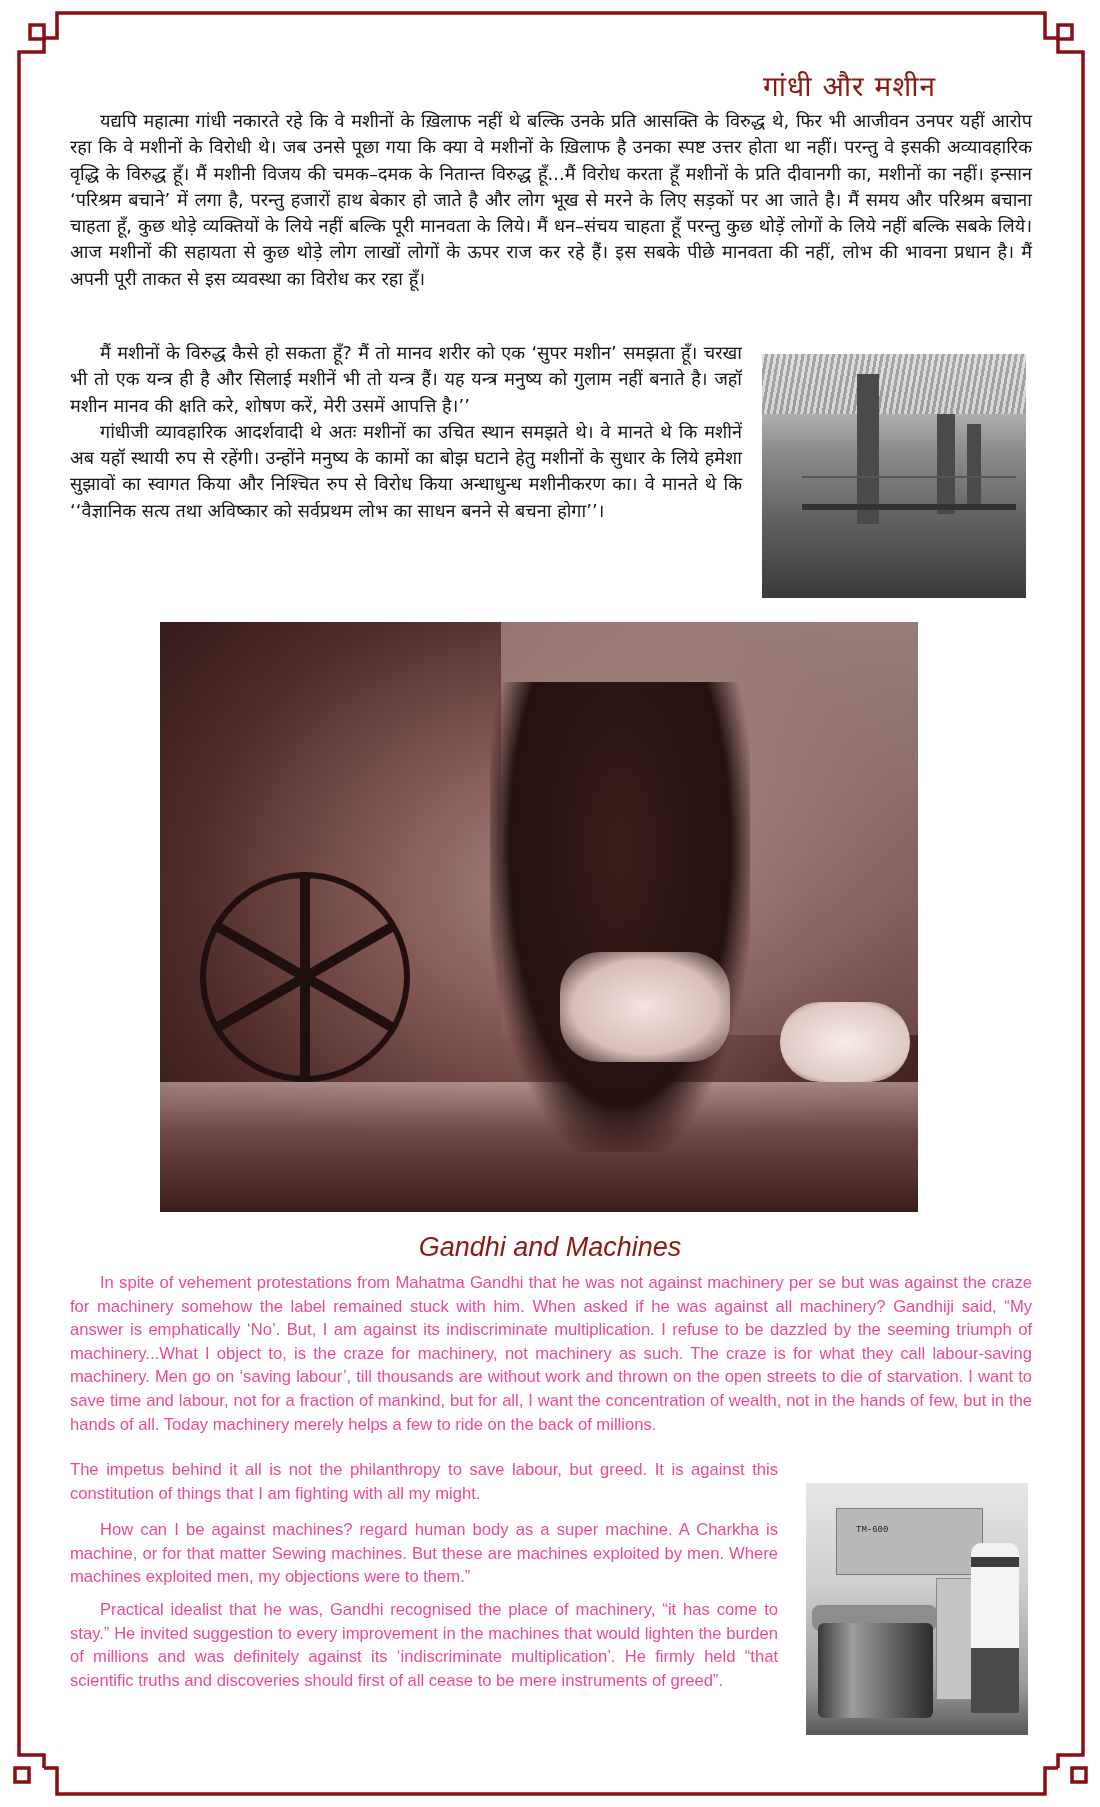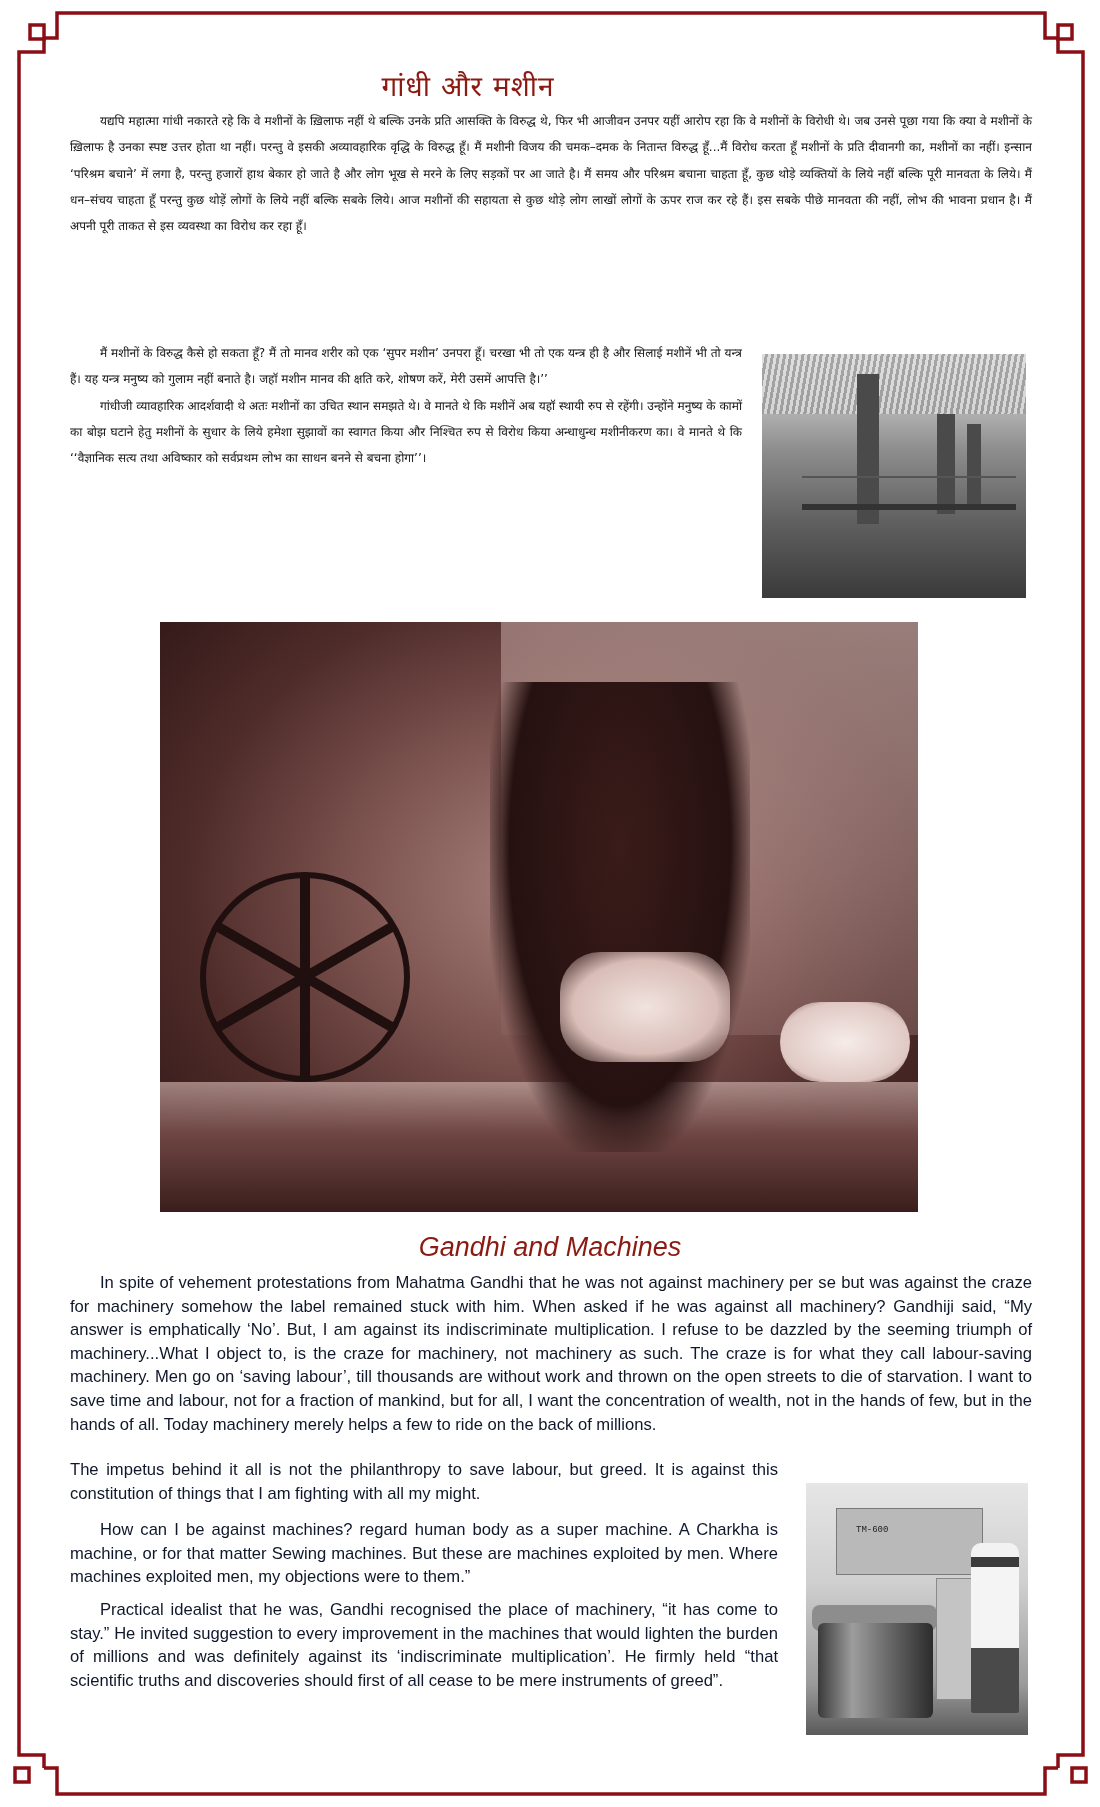--- a/index.html
+++ b/index.html
@@ -1,22 +1,22 @@
 <!DOCTYPE html>
 <html><head>
   <meta charset="utf-8">
   <style>
     html, body { margin: 0; padding: 0; background: #ffffff; }
     body { width: 1100px; height: 1807px; position: relative; overflow: hidden;
            font-family: "Liberation Sans", "DejaVu Sans", sans-serif; color: #111; }
     .frame { position: absolute; left: 0; top: 0; width: 1100px; height: 1807px; pointer-events: none; }
-    .hi-title { position: absolute; left: 0; width: 936px; top: 66px; text-align: center;
+    .hi-title { position: absolute; left: 0; width: 936px; top: 66px; text-align: right;
                 font-family: "DejaVu Sans", sans-serif; font-size: 28px; color: #8b1a12; letter-spacing: 1px; }
     .hi-body { position: absolute; left: 70px; width: 830px; font-family: "DejaVu Sans", sans-serif;
-               font-size: 12px; line-height: 26.3px; text-align: justify; color: #151515; }
+               font-size: 18px; line-height: 26.3px; text-align: justify; color: #151515; }
     .hi-body p { margin: 0; text-indent: 30px; }
     .hi-full { top: 108px; width: 962px; }
     .hi-left { top: 340px; width: 672px; }
     .photo-factory { position: absolute; left: 762px; top: 354px; width: 264px; height: 244px;
                      background: linear-gradient(180deg,#e9e9e9 0%,#bdbdbd 18%,#8c8c8c 40%,#5e5e5e 70%,#3a3a3a 100%);
                      overflow: hidden; }
     .photo-factory .roof { position:absolute; left:0; top:0; right:0; height:60px;
                      background: repeating-linear-gradient(100deg,#dcdcdc 0 3px,#9a9a9a 3px 6px); opacity:.85;}
     .photo-factory .col { position:absolute; background:#4a4a4a; }
     .photo-factory .deck { position:absolute; left:40px; right:10px; top:150px; height:6px; background:#333; }
@@ -35,21 +35,21 @@
     .photo-gandhi .wheel { position:absolute; left:40px; top:250px; width:210px; height:210px; border-radius:50%;
                     border: 6px solid #1f0f0e; box-sizing:border-box; }
     .photo-gandhi .wheel::before, .photo-gandhi .wheel::after { content:""; position:absolute; left:50%; top:-4px; bottom:-4px; width:10px; margin-left:-5px; background:#1f0f0e; }
     .photo-gandhi .wheel::after { transform: rotate(60deg); }
     .photo-gandhi .spoke2 { position:absolute; left:140px; top:250px; width:10px; height:210px; background:#1f0f0e; transform: rotate(-60deg); }
     .photo-gandhi .bed { position:absolute; left:0; right:0; bottom:0; height:130px;
                     background: linear-gradient(180deg, rgba(200,170,165,.7) 0%, #6e4643 40%, #3a1e1c 100%); }
     .en-title { position: absolute; left: 0; width: 1100px; top: 1232px; text-align: center;
                 font-family: "Liberation Sans", sans-serif; font-size: 27px; color: #8b1a12; font-style: italic; }
     .en-body { position: absolute; left: 70px; font-family: "Liberation Sans", sans-serif;
-               font-size: 16.6px; line-height: 23.6px; text-align: justify; color: #0f172a; }
+               font-size: 16.6px; line-height: 23.6px; text-align: justify; color: #ec4899; }
     .en-body p { margin: 0 0 9px 0; text-indent: 30px; }
     .en-full { top: 1271px; width: 962px; }
     .en-full p { margin: 0; }
     .en-left { top: 1458px; width: 708px; }
     .en-left p.cont { text-indent: 0; margin-bottom: 13px; }
     .photo-mixer { position: absolute; left: 806px; top: 1483px; width: 222px; height: 252px;
                    background: linear-gradient(180deg,#e6e6e6 0%,#cfcfcf 40%,#9a9a9a 80%,#5a5a5a 100%); overflow:hidden; }
     .photo-mixer .head { position:absolute; left:30px; top:25px; width:145px; height:65px; background:#b9b9b9; border:1px solid #7a7a7a; }
     .photo-mixer .label { position:absolute; left:50px; top:42px; font-size:9px; color:#222; font-family:Liberation Mono, monospace; }
     .photo-mixer .tank { position:absolute; left:12px; top:140px; width:115px; height:95px; border-radius:6px;
@@ -80,21 +80,21 @@
   </g>
 </svg>
 
 <div class="hi-title">गांधी और मशीन</div>
 
 <div class="hi-body hi-full">
   <p>यद्यपि महात्मा गांधी नकारते रहे कि वे मशीनों के ख़िलाफ नहीं थे बल्कि उनके प्रति आसक्ति के विरुद्ध थे, फिर भी आजीवन उनपर यहीं आरोप रहा कि वे मशीनों के विरोधी थे। जब उनसे पूछा गया कि क्या वे मशीनों के ख़िलाफ है उनका स्पष्ट उत्तर होता था नहीं। परन्तु वे इसकी अव्यावहारिक वृद्धि के विरुद्ध हूँ। मैं मशीनी विजय की चमक–दमक के नितान्त विरुद्ध हूँ...मैं विरोध करता हूँ मशीनों के प्रति दीवानगी का, मशीनों का नहीं। इन्सान ‘परिश्रम बचाने’ में लगा है, परन्तु हजारों हाथ बेकार हो जाते है और लोग भूख से मरने के लिए सड़कों पर आ जाते है। मैं समय और परिश्रम बचाना चाहता हूँ, कुछ थोड़े व्यक्तियों के लिये नहीं बल्कि पूरी मानवता के लिये। मैं धन–संचय चाहता हूँ परन्तु कुछ थोड़ें लोगों के लिये नहीं बल्कि सबके लिये। आज मशीनों की सहायता से कुछ थोड़े लोग लाखों लोगों के ऊपर राज कर रहे हैं। इस सबके पीछे मानवता की नहीं, लोभ की भावना प्रधान है। मैं अपनी पूरी ताकत से इस व्यवस्था का विरोध कर रहा हूँ।</p>
 </div>
 
 <div class="hi-body hi-left">
-  <p>मैं मशीनों के विरुद्ध कैसे हो सकता हूँ? मैं तो मानव शरीर को एक ‘सुपर मशीन’ उनपरा हूँ। चरखा भी तो एक यन्त्र ही है और सिलाई मशीनें भी तो यन्त्र हैं। यह यन्त्र मनुष्य को गुलाम नहीं बनाते है। जहॉ मशीन मानव की क्षति करे, शोषण करें, मेरी उसमें आपत्ति है।’’</p>
+  <p>मैं मशीनों के विरुद्ध कैसे हो सकता हूँ? मैं तो मानव शरीर को एक ‘सुपर मशीन’ समझता हूँ। चरखा भी तो एक यन्त्र ही है और सिलाई मशीनें भी तो यन्त्र हैं। यह यन्त्र मनुष्य को गुलाम नहीं बनाते है। जहॉ मशीन मानव की क्षति करे, शोषण करें, मेरी उसमें आपत्ति है।’’</p>
   <p>गांधीजी व्यावहारिक आदर्शवादी थे अतः मशीनों का उचित स्थान समझते थे। वे मानते थे कि मशीनें अब यहॉ स्थायी रुप से रहेंगी। उन्होंने मनुष्य के कामों का बोझ घटाने हेतु मशीनों के सुधार के लिये हमेशा सुझावों का स्वागत किया और निश्चित रुप से विरोध किया अन्धाधुन्ध मशीनीकरण का। वे मानते थे कि ‘‘वैज्ञानिक सत्य तथा अविष्कार को सर्वप्रथम लोभ का साधन बनने से बचना होगा’’।</p>
 </div>
 
 <div class="photo-factory" title="industrial-plant-photo">
   <div class="roof"></div>
   <div class="col" style="left:95px;top:20px;width:22px;height:150px;"></div>
   <div class="col" style="left:175px;top:60px;width:18px;height:100px;"></div>
   <div class="col" style="left:205px;top:70px;width:14px;height:80px;"></div>
   <div class="rail"></div>
   <div class="deck"></div>

